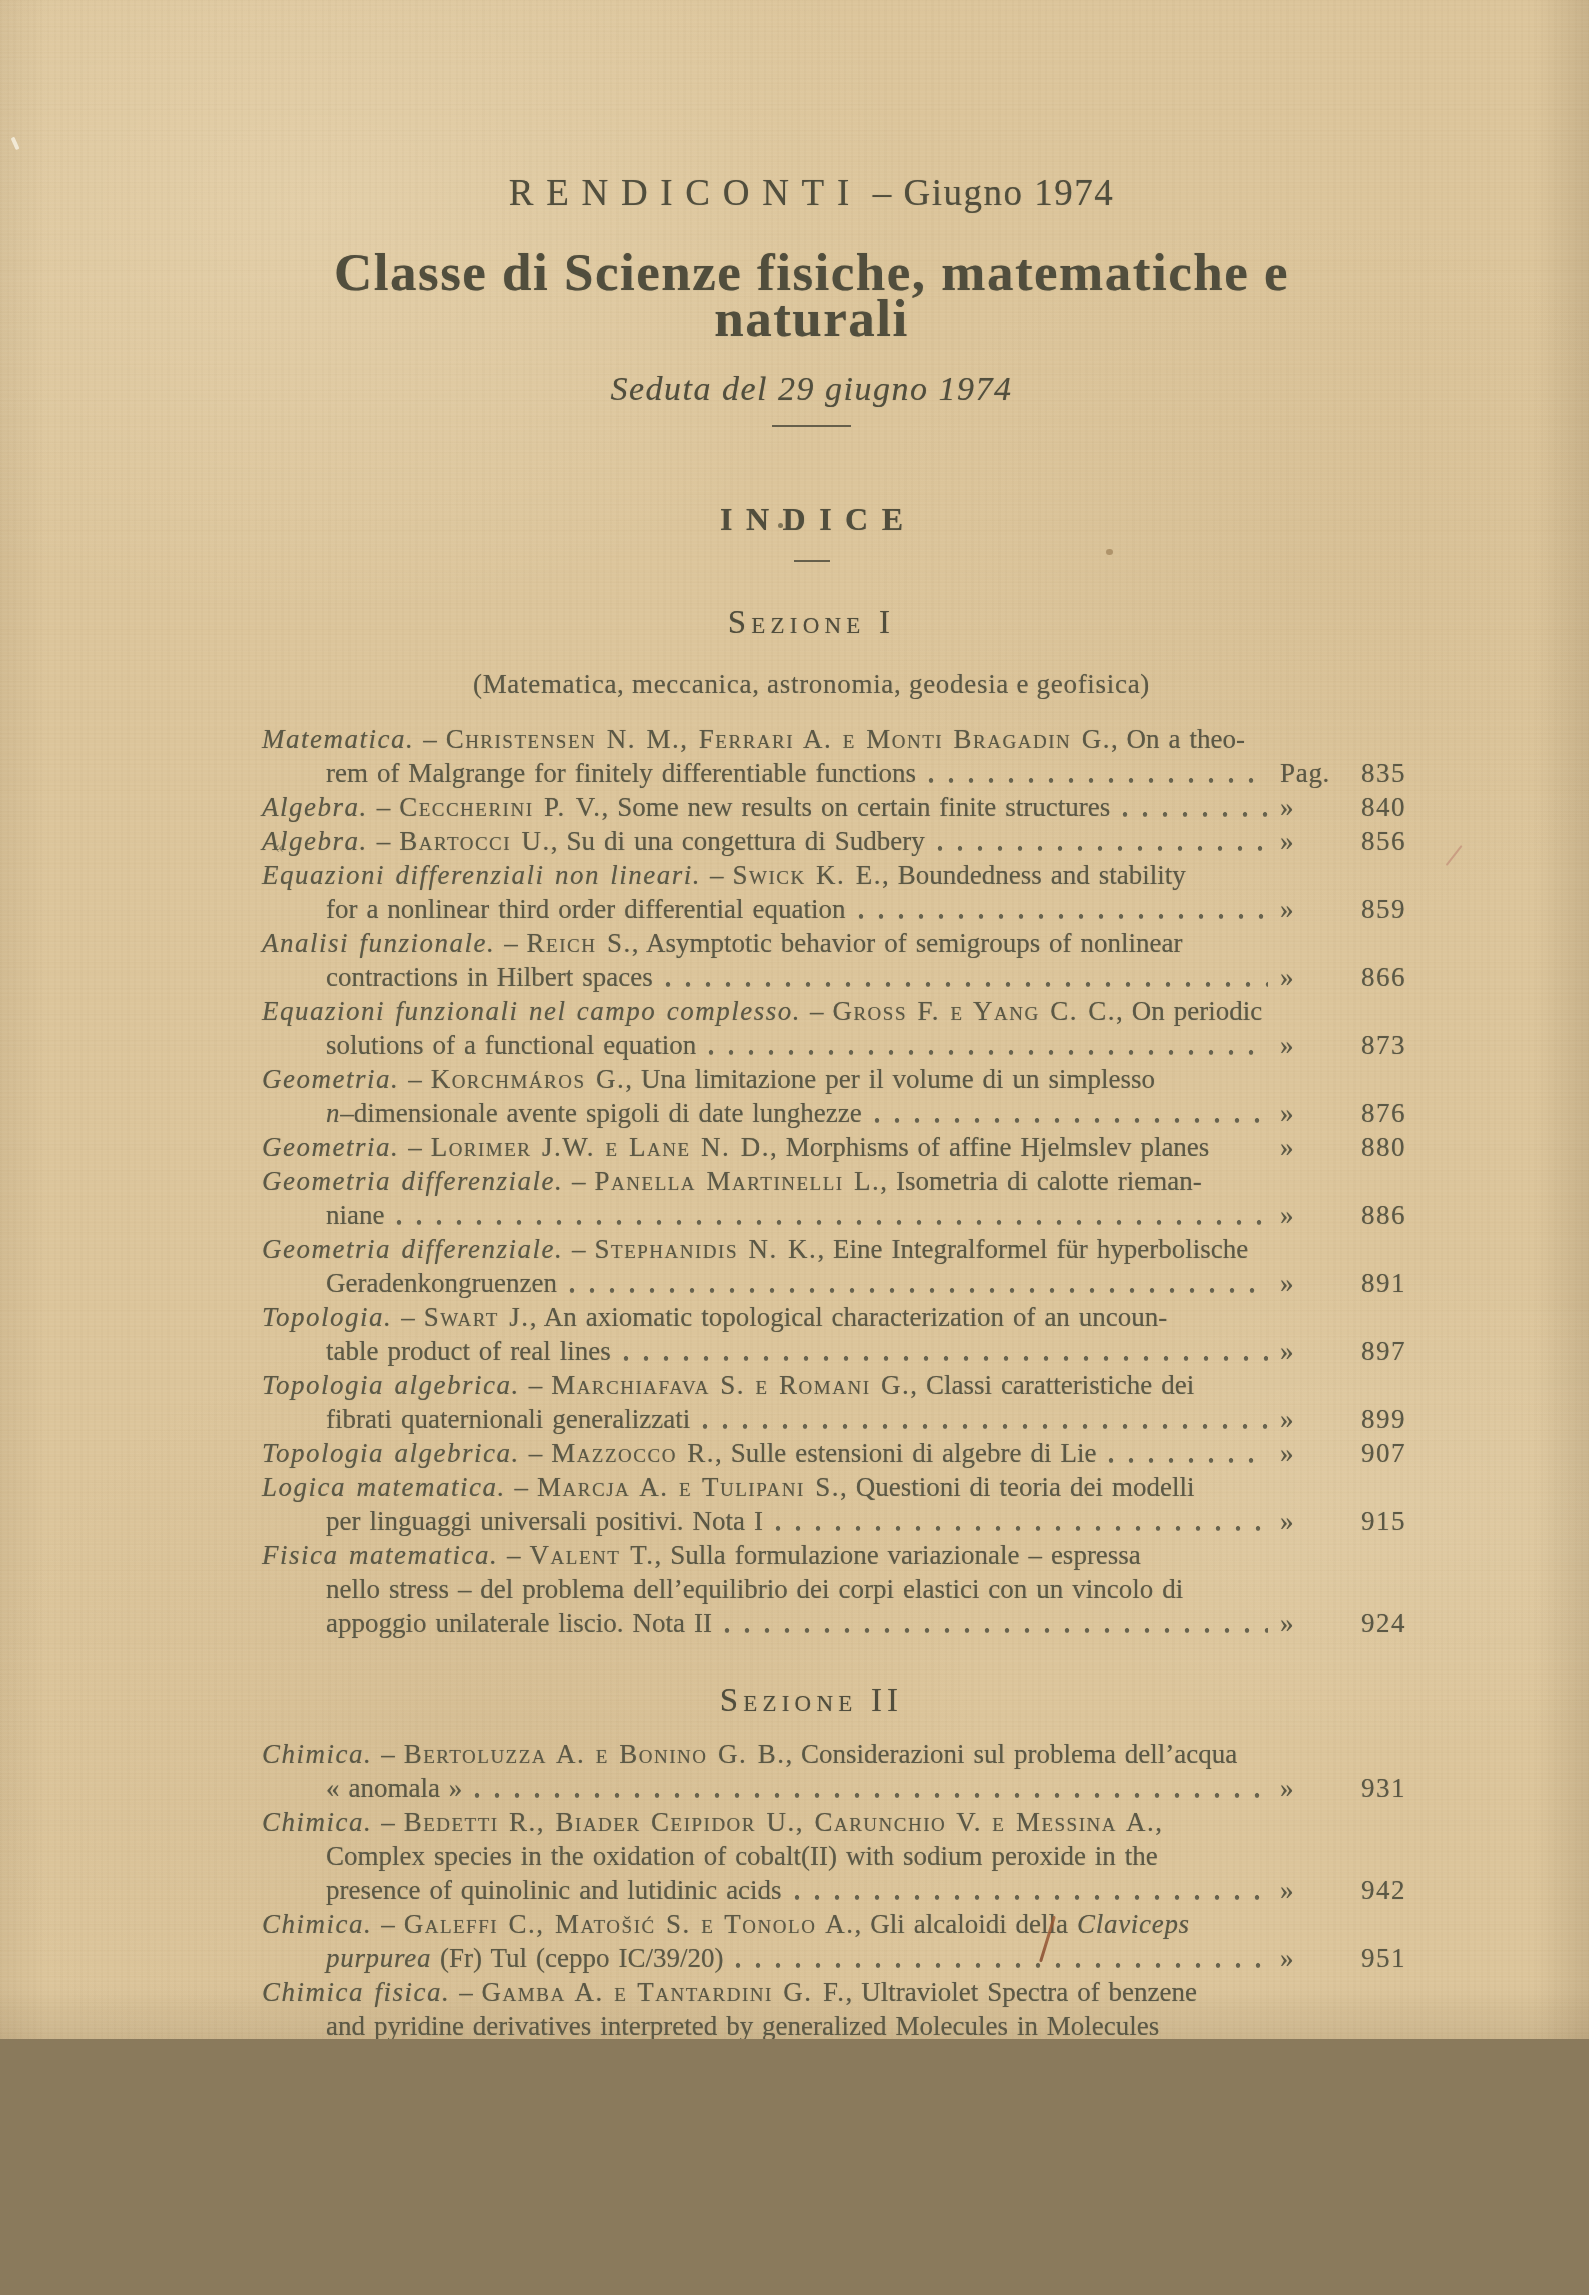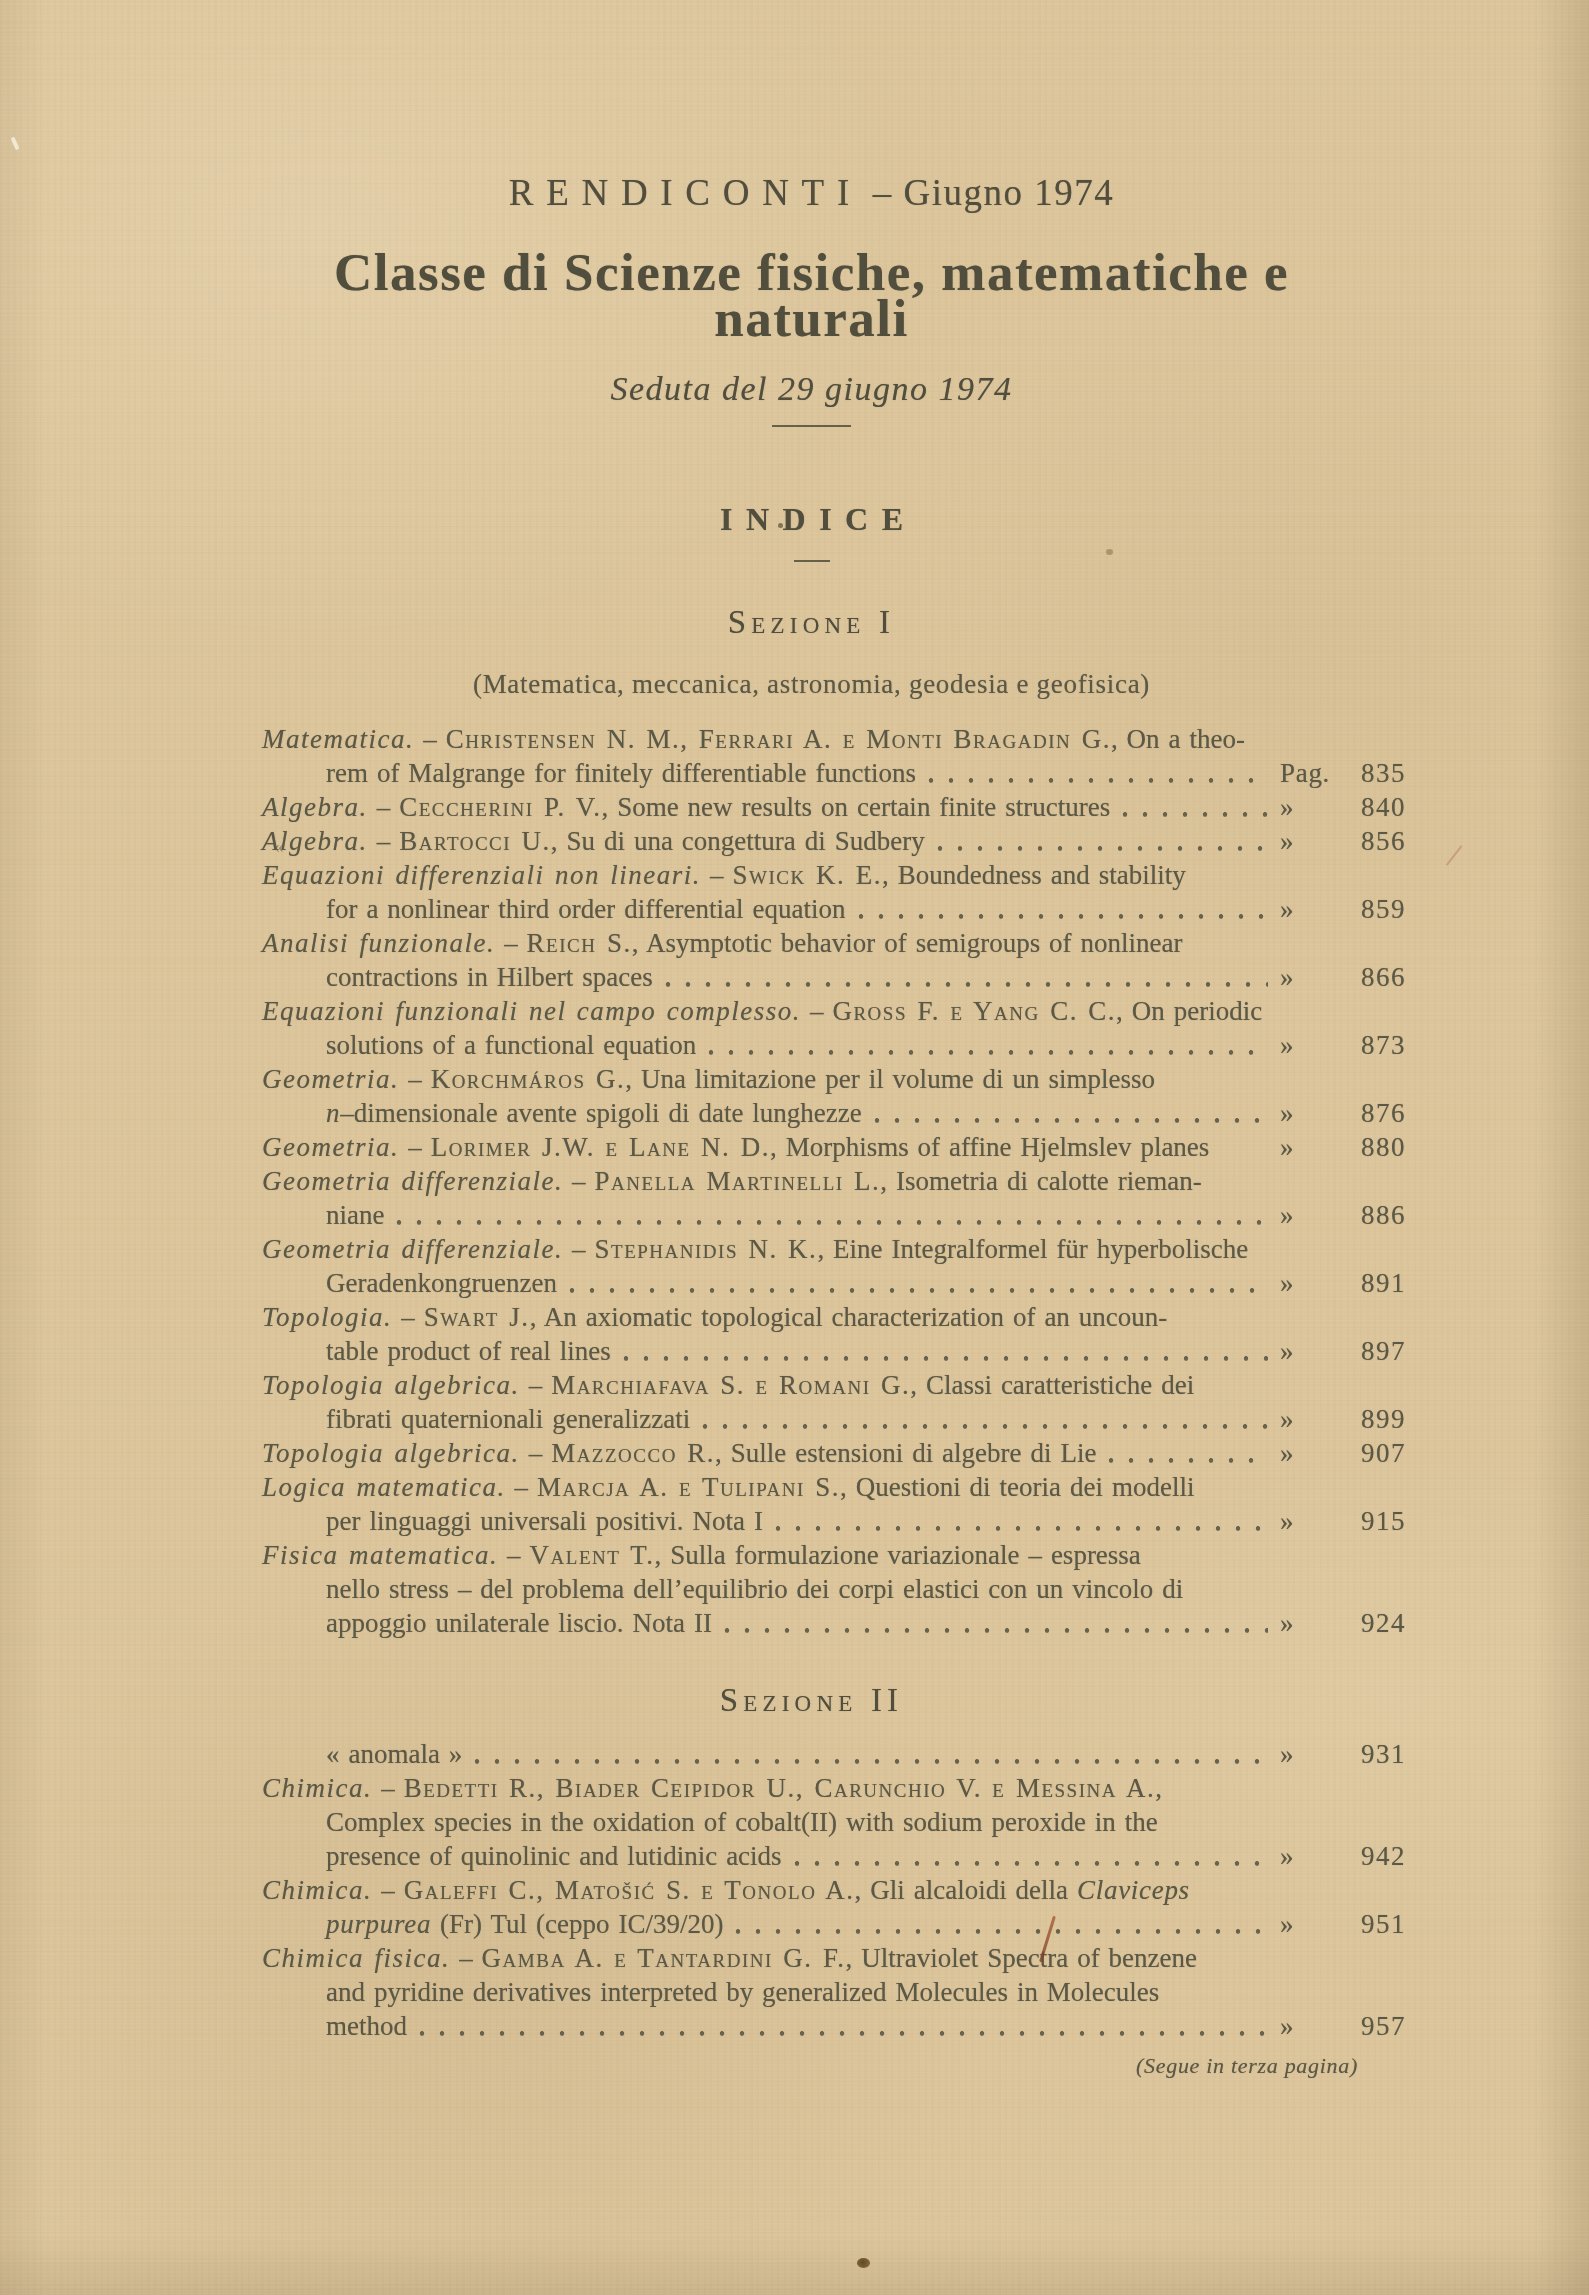--- a/index.html
+++ b/index.html
@@ -5,21 +5,21 @@
   :root{
     --paper:#dcc59b;
     --ink:#5b5845;
     --ink-dark:#514e3d;
   }
   *{margin:0;padding:0;box-sizing:border-box;}
   html,body{background:#8a7a5c;}
   body{font-family:"Liberation Serif","DejaVu Serif",serif;}
   .page{
     position:relative;
-    width:1589px;height:2295px;
+    width:1589px;height:2039px;
     margin:0 auto;
     overflow:hidden;
     color:var(--ink);
     background:
       radial-gradient(972px 673px at 20% 10%, rgba(255,246,222,.20), rgba(0,0,0,0) 62%),
       radial-gradient(747px 598px at 82% 28%, rgba(176,146,98,.10), rgba(0,0,0,0) 60%),
       radial-gradient(822px 710px at 30% 86%, rgba(168,138,94,.13), rgba(0,0,0,0) 62%),
       radial-gradient(598px 419px at 88% 74%, rgba(255,250,232,.10), rgba(0,0,0,0) 60%),
       linear-gradient(90deg, rgba(118,94,60,.10) 0, rgba(0,0,0,0) 3%, rgba(0,0,0,0) 96.6%, rgba(108,88,58,.18) 100%),
       linear-gradient(0deg, rgba(108,88,58,.15) 0, rgba(0,0,0,0) 2.6%),
@@ -290,20 +290,23 @@
               <span class="page-ref">
                 <span class="page-prefix">»</span>
                 <span class="page-number">924</span>
               </span>
             </div>
           </div>
         </div>
         <div class="section-title">Sezione II</div>
         <div class="entries entries-2">
           <div class="entry">
+            <div class="line">
+              <span class="text"><span class="seg-cat">Chimica.</span><span class="seg-rm"> – </span><span class="seg-sc">Bertoluzza A. e Bonino G. B.</span><span class="seg-rm">, Considerazioni sul problema dell’acqua</span></span>
+            </div>
             <div class="line indent">
               <span class="text"><span class="seg-rm">« anomala »</span></span>
               <span class="leader"></span>
               <span class="page-ref">
                 <span class="page-prefix">»</span>
                 <span class="page-number">931</span>
               </span>
             </div>
           </div>
           <div class="entry">

